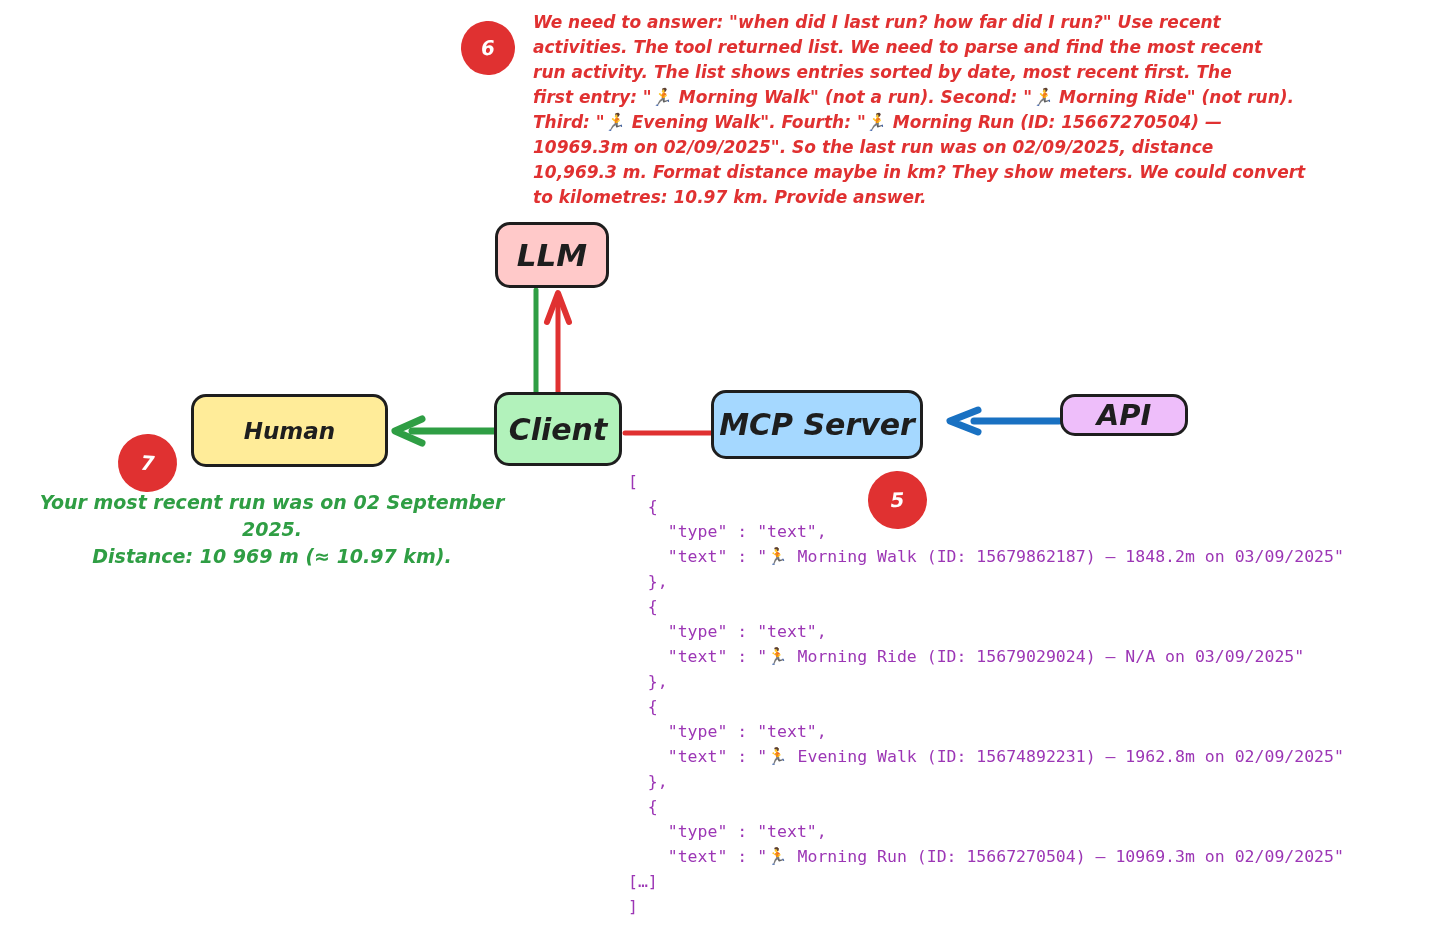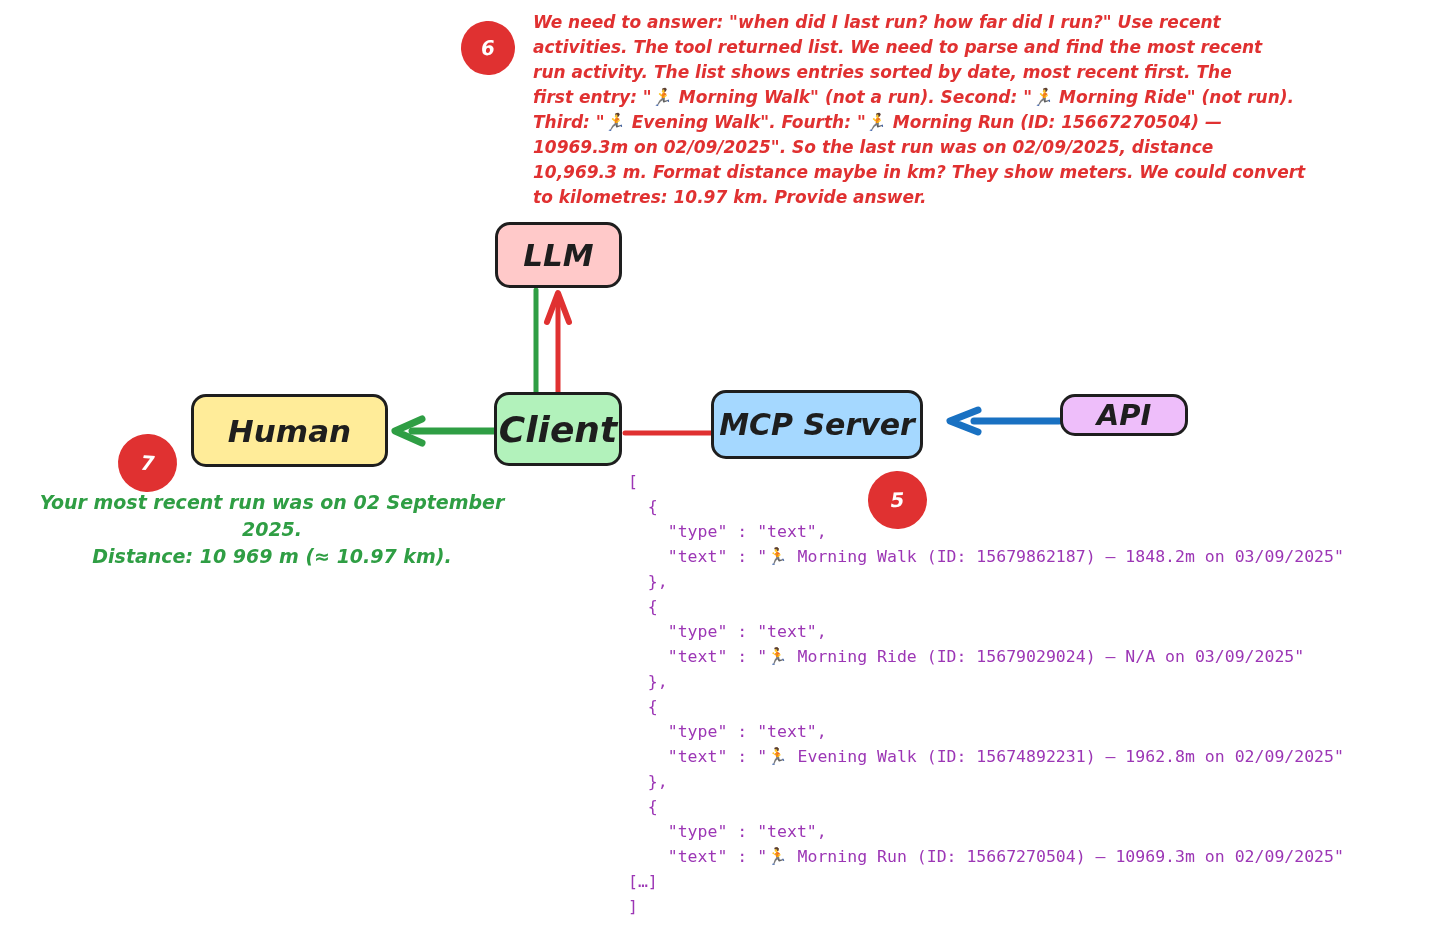--- a/index.html
+++ b/index.html
@@ -56,23 +56,23 @@
     border: 3px solid #1e1e1e;
     border-radius: 15px;
     display: flex;
     align-items: center;
     justify-content: center;
     color: #1e1e1e;
     font-style: italic;
     font-weight: 600;
     box-sizing: border-box;
   }
-  .node-llm    { left: 495px;  top: 222px; width: 127px; height: 66px; background: #ffc9c9; font-size: 31px; }
-  .node-human  { left: 191px;  top: 394px; width: 197px; height: 73px; background: #ffec99; font-size: 31px; }
-  .node-client { left: 494px;  top: 392px; width: 128px; height: 74px; background: #b2f2bb; font-size: 36px; }
+  .node-llm    { left: 495px;  top: 222px; width: 114px; height: 66px; background: #ffc9c9; font-size: 31px; }
+  .node-human  { left: 191px;  top: 394px; width: 197px; height: 73px; background: #ffec99; font-size: 23px; }
+  .node-client { left: 494px;  top: 392px; width: 128px; height: 74px; background: #b2f2bb; font-size: 30px; }
   .node-mcp    { left: 711px;  top: 390px; width: 212px; height: 69px; background: #a5d8ff; font-size: 30px; }
   .node-api    { left: 1060px; top: 394px; width: 128px; height: 42px; background: #eebefa; font-size: 29px; }
 
   
   .arrows {
     position: absolute;
     left: 0; top: 0;
     width: 1429px; height: 933px;
     pointer-events: none;
   }

